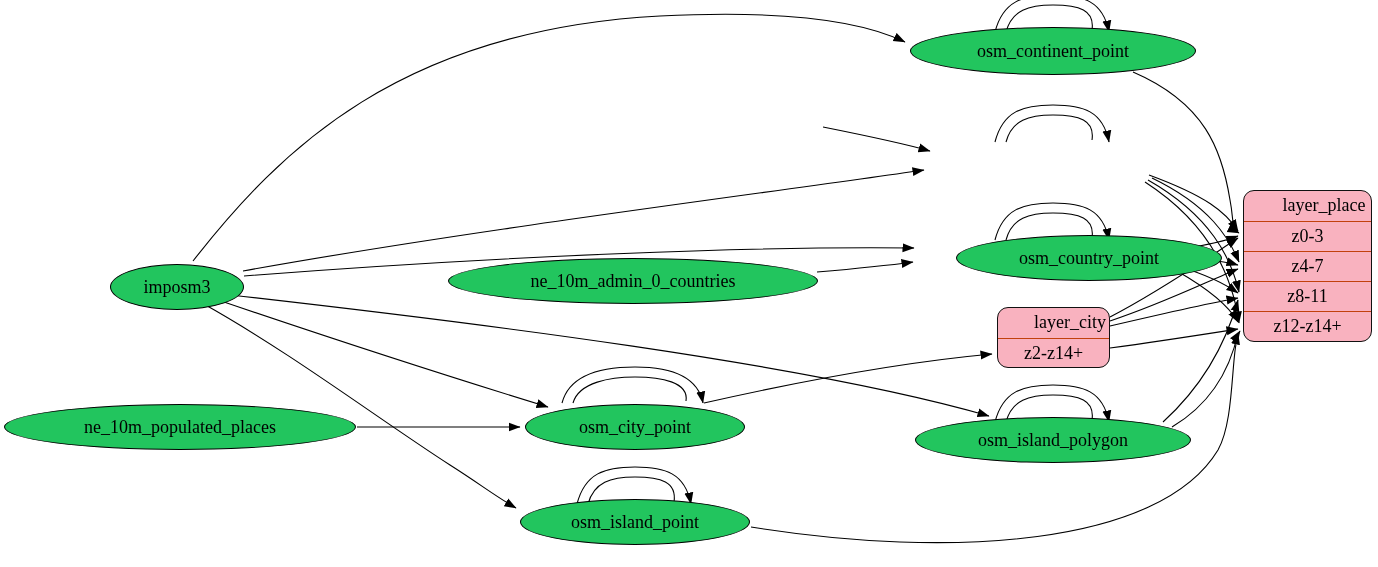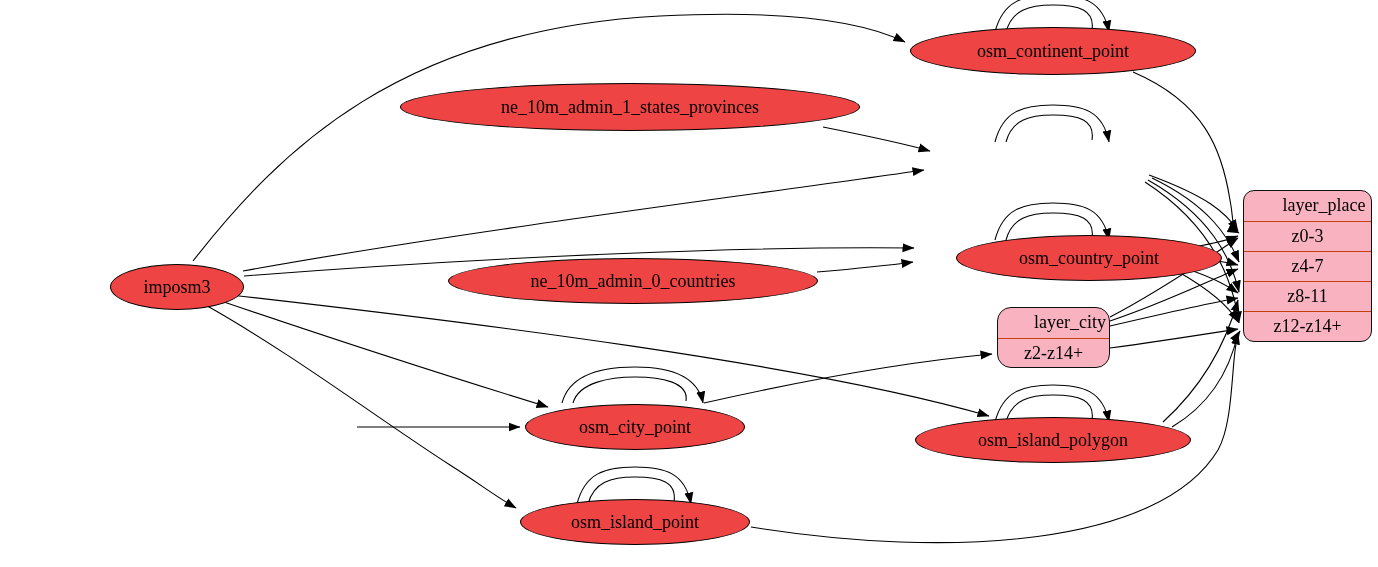--- a/index.html
+++ b/index.html
@@ -2,21 +2,21 @@
 <html><head>
 <meta charset="utf-8">
 <style>
   html,body{margin:0;padding:0;background:#ffffff;}
   #canvas{
     position:relative;width:1378px;height:567px;background:#ffffff;overflow:hidden;
     font-family:"Liberation Serif","DejaVu Serif",serif;
   }
   #edges{position:absolute;left:0;top:0;width:1378px;height:567px;}
   .node{
-    position:absolute;box-sizing:border-box;border:1px solid #000;background:#ef4444;
+    position:absolute;box-sizing:border-box;border:1px solid #000;background:#22c55e;
     border-radius:50%;display:flex;align-items:center;justify-content:center;
     font-size:18px;color:#000;white-space:nowrap;
   }
   .record{
     position:absolute;box-sizing:border-box;border:1.5px solid #111;
     border-radius:11px;overflow:hidden;color:#000;font-size:18px;text-align:center;
   }
   .record .cell{
     box-sizing:border-box;height:30px;line-height:28px;border-top:1px solid #c2410c;
   }
@@ -72,28 +72,28 @@
         <path d="M 1163,422 C 1208,381 1228,336 1238,300" marker-end="url(#arrow)"></path>
         <path d="M 1172,427 C 1214,402 1231,365 1238,333" marker-end="url(#arrow)"></path>
         <path d="M 751,527 C 950,559 1160,546 1218,450 C 1236,418 1230,347 1240,331" marker-end="url(#arrow)"></path>
       </g>
   </svg>
 
   <div class="node" style="left:110px;top:264px;width:134px;height:46px;">
       <span>imposm3</span>
     </div>
 
-  <div class="node" style="left:400px;top:83px;width:460px;height:48px;">
-      <span>ne_10m_admin_1_states_provinces</span>
-    </div>
 
   <div class="node" style="left:448px;top:258px;width:370px;height:46px;">
       <span>ne_10m_admin_0_countries</span>
     </div>
 
+  <div class="node" style="left:4px;top:404px;width:352px;height:46px;">
+      <span>ne_10m_populated_places</span>
+    </div>
 
   <div class="node" style="left:910px;top:27px;width:286px;height:48px;">
       <span>osm_continent_point</span>
     </div>
 
 
   <div class="node" style="left:956px;top:235px;width:266px;height:46px;">
       <span>osm_country_point</span>
     </div>
 
@@ -102,21 +102,21 @@
     </div>
 
   <div class="node" style="left:915px;top:417px;width:276px;height:46px;">
       <span>osm_island_polygon</span>
     </div>
 
   <div class="node" style="left:520px;top:499px;width:230px;height:46px;">
       <span>osm_island_point</span>
     </div>
 
-  <div class="record" style="left:997px;top:307px;width:113px;height:61px;background:#f9b2bf;border-radius:14px;">
+  <div class="record" style="left:997px;top:307px;width:113px;height:61px;background:#f9b2bf;">
     <div class="cell">layer_city</div>
     <div class="cell">z2-z14+</div>
   </div>
 
   <div class="record" style="left:1243px;top:190px;width:129px;height:152px;background:#f9b2bf;">
     <div class="cell">layer_place</div>
     <div class="cell">z0-3</div>
     <div class="cell">z4-7</div>
     <div class="cell">z8-11</div>
     <div class="cell">z12-z14+</div>

